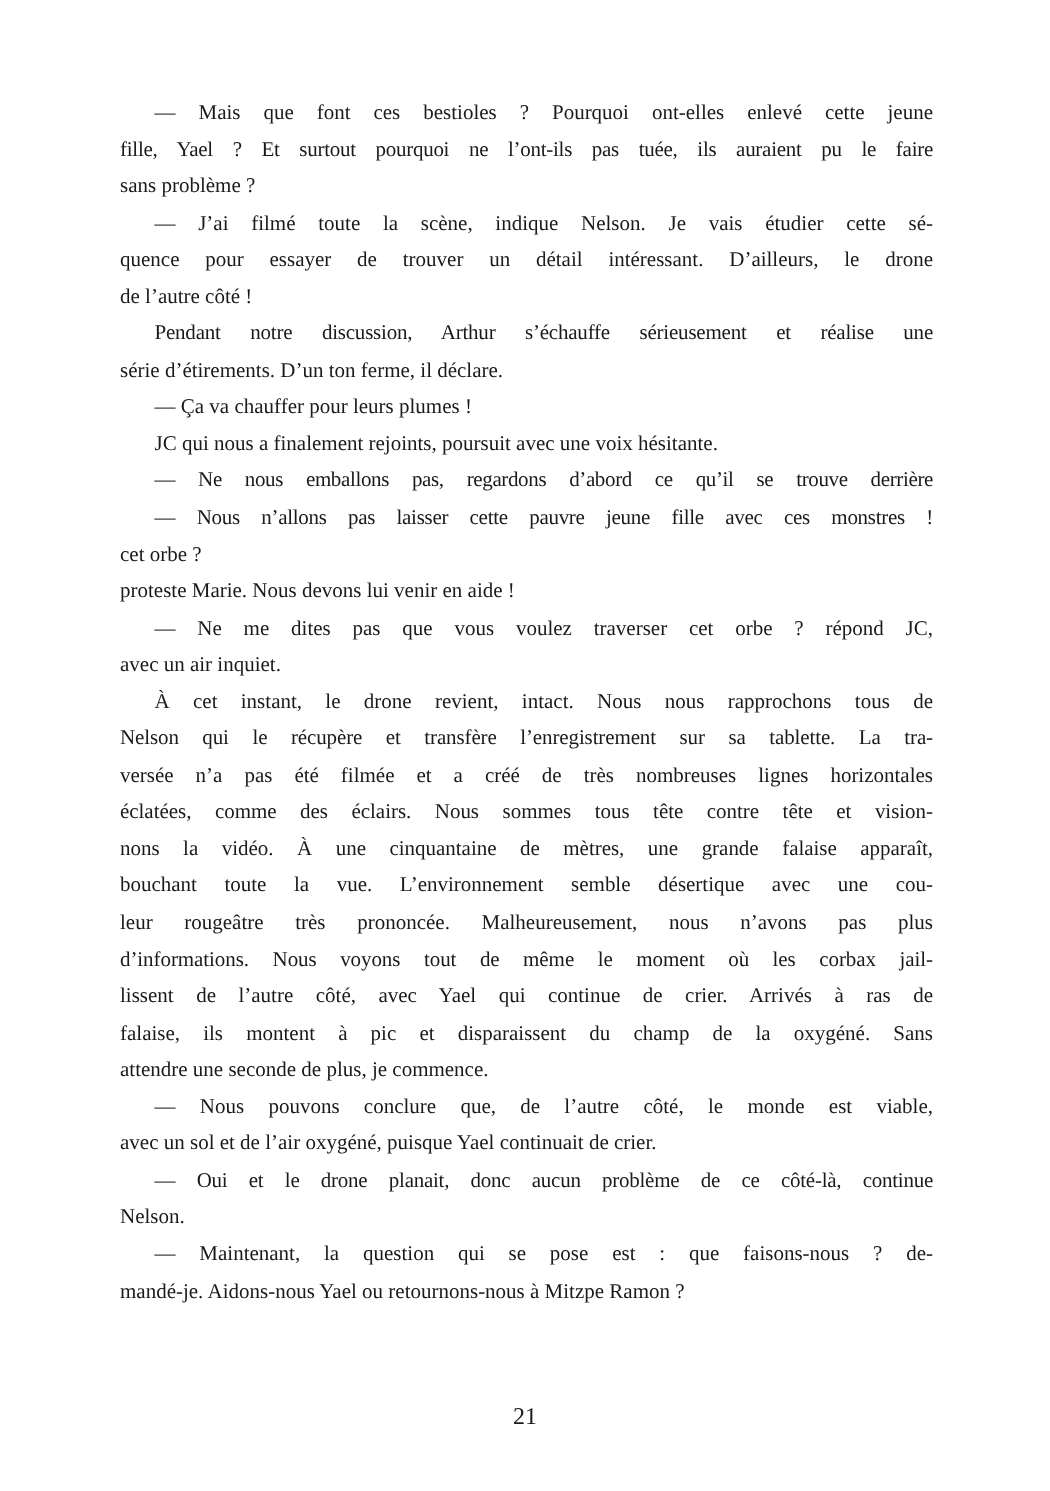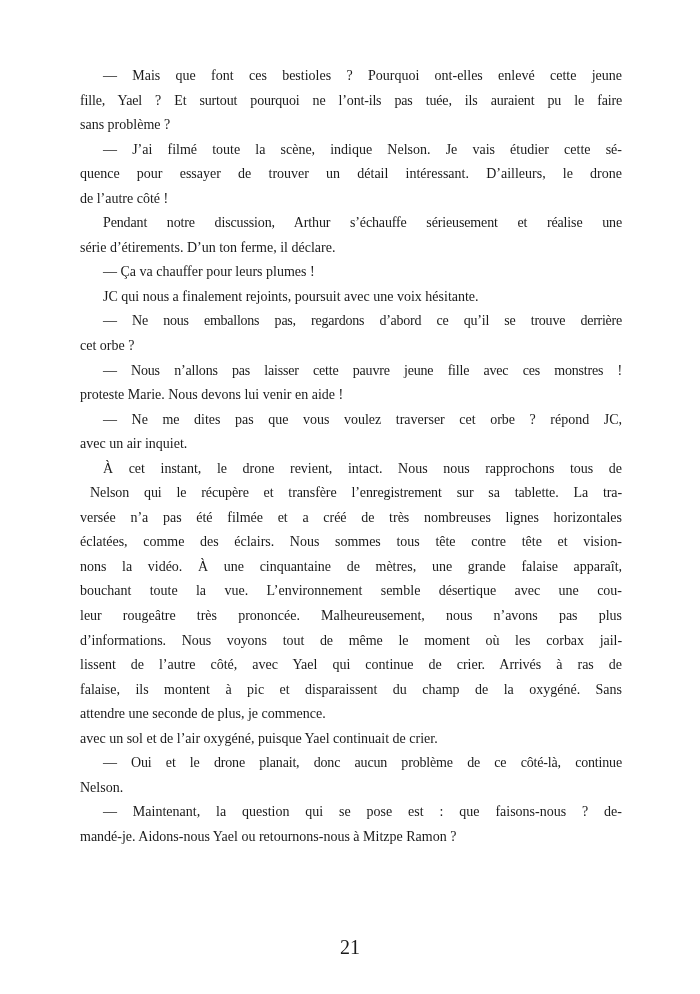--- a/index.html
+++ b/index.html
@@ -24,54 +24,55 @@
     text-align-last: justify;
   }
   .line.last { text-align-last: left; }
   .line.indent { padding-left: 23px; }
   .page-number {
     position: absolute;
     left: 0; width: 700px;
     top: 936px;
     text-align: center;
     font-family: "Liberation Serif", serif;
-    font-size: 20px;
+    font-size: 16px;
     color: #1a1a1a;
   }
 </style>
 </head>
 <body>
 
 <div class="page" id="page-body">
     <span class="line indent" style="word-spacing: 0px;">— Mais que font ces bestioles ? Pourquoi ont-elles enlevé cette jeune</span>
     <span class="line" style="word-spacing: 0px; letter-spacing: -0.174383px;">fille, Yael ? Et surtout pourquoi ne l’ont-ils pas tuée, ils auraient pu le faire</span>
     <span class="line last">sans problème ?</span>
     <span class="line indent" style="word-spacing: 0px;">— J’ai filmé toute la scène, indique Nelson. Je vais étudier cette sé-</span>
     <span class="line" style="word-spacing: 0px;">quence pour essayer de trouver un détail intéressant. D’ailleurs, le drone</span>
     <span class="line last">de l’autre côté !</span>
     <span class="line indent" style="word-spacing: 0px; letter-spacing: -0.139525px;">Pendant notre discussion, Arthur s’échauffe sérieusement et réalise une</span>
     <span class="line last">série d’étirements. D’un ton ferme, il déclare.</span>
     <span class="line indent last">— Ça va chauffer pour leurs plumes !</span>
     <span class="line indent last">JC qui nous a finalement rejoints, poursuit avec une voix hésitante.</span>
     <span class="line indent" style="word-spacing: 0px; letter-spacing: -0.242188px;">— Ne nous emballons pas, regardons d’abord ce qu’il se trouve derrière</span>
+    <span class="line indent" style="word-spacing: 0px; letter-spacing: -0.192274px;">— Nous n’allons pas laisser cette pauvre jeune fille avec ces monstres !</span>
     <span class="line last">cet orbe ?</span>
-    <span class="line indent" style="word-spacing: 0px; letter-spacing: -0.192274px;">— Nous n’allons pas laisser cette pauvre jeune fille avec ces monstres !</span>
     <span class="line last">proteste Marie. Nous devons lui venir en aide !</span>
     <span class="line indent" style="word-spacing: 0px;">— Ne me dites pas que vous voulez traverser cet orbe ? répond JC,</span>
     <span class="line last">avec un air inquiet.</span>
     <span class="line indent" style="word-spacing: 0px; font-family: Liberation Serif, serif;">À cet instant, le drone revient, intact. Nous nous rapprochons tous de</span>
-    <span class="line" style="word-spacing: 0px; letter-spacing: -0.0813718px; margin-left: 10px;">Nelson qui le récupère et transfère l’enregistrement sur sa tablette. La tra-</span>
+    <span class="line" style="word-spacing: 0px; letter-spacing: -0.0813718px;">Nelson qui le récupère et transfère l’enregistrement sur sa tablette. La tra-</span>
     <span class="line" style="word-spacing: 0px; letter-spacing: -0.00126689px;">versée n’a pas été filmée et a créé de très nombreuses lignes horizontales</span>
     <span class="line" style="word-spacing: 0px; letter-spacing: -0.0233305px;">éclatées, comme des éclairs. Nous sommes tous tête contre tête et vision-</span>
     <span class="line" style="word-spacing: 0px; letter-spacing: -0.015839px;">nons la vidéo. À une cinquantaine de mètres, une grande falaise apparaît,</span>
     <span class="line" style="word-spacing: 0px; letter-spacing: -0.00669643px;">bouchant toute la vue. L’environnement semble désertique avec une cou-</span>
     <span class="line" style="word-spacing: 0px;">leur rougeâtre très prononcée. Malheureusement, nous n’avons pas plus</span>
     <span class="line" style="word-spacing: 0px; letter-spacing: -0.0473214px;">d’informations. Nous voyons tout de même le moment où les corbax jail-</span>
     <span class="line" style="word-spacing: 0px;">lissent de l’autre côté, avec Yael qui continue de crier. Arrivés à ras de</span>
     <span class="line" style="word-spacing: 0px;">falaise, ils montent à pic et disparaissent du champ de la oxygéné. Sans</span>
     <span class="line last">attendre une seconde de plus, je commence.</span>
+    <span class="line indent" style="word-spacing: 0px;">— Nous pouvons conclure que, de l’autre côté, le monde est viable,</span>
     <span class="line last">avec un sol et de l’air oxygéné, puisque Yael continuait de crier.</span>
     <span class="line indent" style="word-spacing: 0px; letter-spacing: -0.167857px; font-family: Liberation Serif, serif;">— Oui et le drone planait, donc aucun problème de ce côté-là, continue</span>
     <span class="line last">Nelson.</span>
     <span class="line indent" style="word-spacing: 0px;">— Maintenant, la question qui se pose est : que faisons-nous ? de-</span>
     <span class="line last">mandé-je. Aidons-nous Yael ou retournons-nous à Mitzpe Ramon ?</span>
   </div>
 <div class="page-number">21</div>
 
 </body></html>

